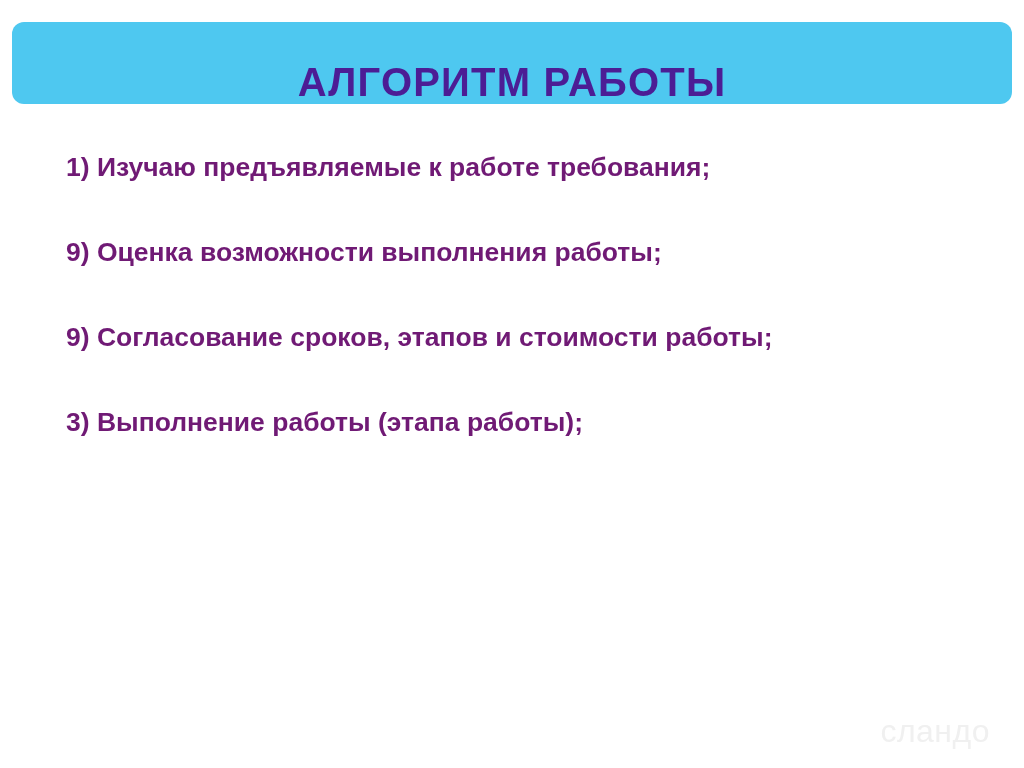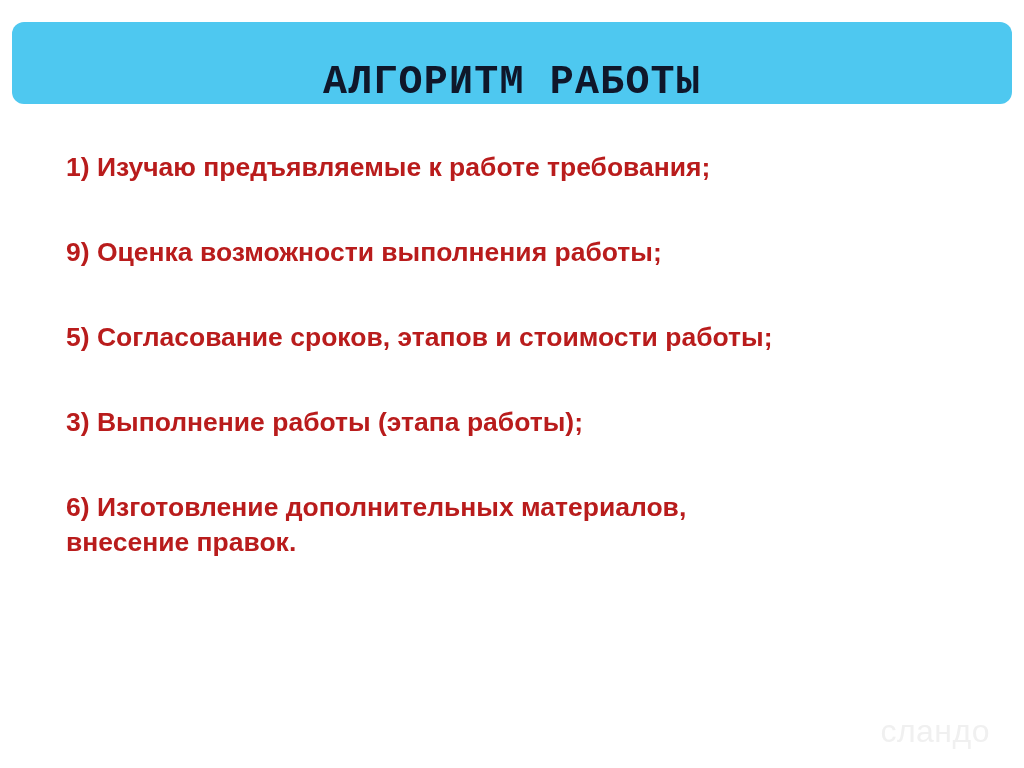--- a/index.html
+++ b/index.html
@@ -27,39 +27,39 @@
     width: 1000px;
     height: 82px;
     background: #4ec8f0;
     border-radius: 12px;
     display: flex;
     align-items: center;
     justify-content: center;
     box-sizing: border-box;
   }
   .header-title {
-    color: #0f172a;
+    color: #4c1d95;
     font-size: 40px;
     font-weight: bold;
     letter-spacing: 1.2px;
     text-align: center;
-    font-family: Liberation Mono, monospace;
+    font-family: Liberation Sans, sans-serif;
     white-space: nowrap;
     margin-top: 39px;
   }
   .steps-list {
     position: absolute;
     left: 66px;
     top: 150px;
     width: 940px;
   }
   .step-item {
     font-size: 26.5px;
     font-weight: bold;
-    color: #b91c1c;
+    color: #701a75;
     line-height: 1.32;
     margin-bottom: 50px;
     font-family: "Liberation Sans", sans-serif;
     white-space: pre-line;
   }
   .step-item:last-child {
     margin-bottom: 0;
   }
   .watermark {
     position: absolute;
@@ -77,21 +77,19 @@
 
 <div class="page">
 
   <div class="header-banner">
     <div class="header-title">АЛГОРИТМ РАБОТЫ</div>
   </div>
 
   <div class="steps-list">
     <div class="step-item">1) Изучаю предъявляемые к работе требования;</div>
     <div class="step-item">9) Оценка возможности выполнения работы;</div>
-    <div class="step-item">5) Согласование сроков, этапов и стоимости работы;</div>
+    <div class="step-item">9) Согласование сроков, этапов и стоимости работы;</div>
     <div class="step-item">3) Выполнение работы (этапа работы);</div>
-    <div class="step-item">6) Изготовление дополнительных материалов,
-внесение правок.</div>
   </div>
 
   <div class="watermark">сландо</div>
 
 </div>
 
 </body></html>

